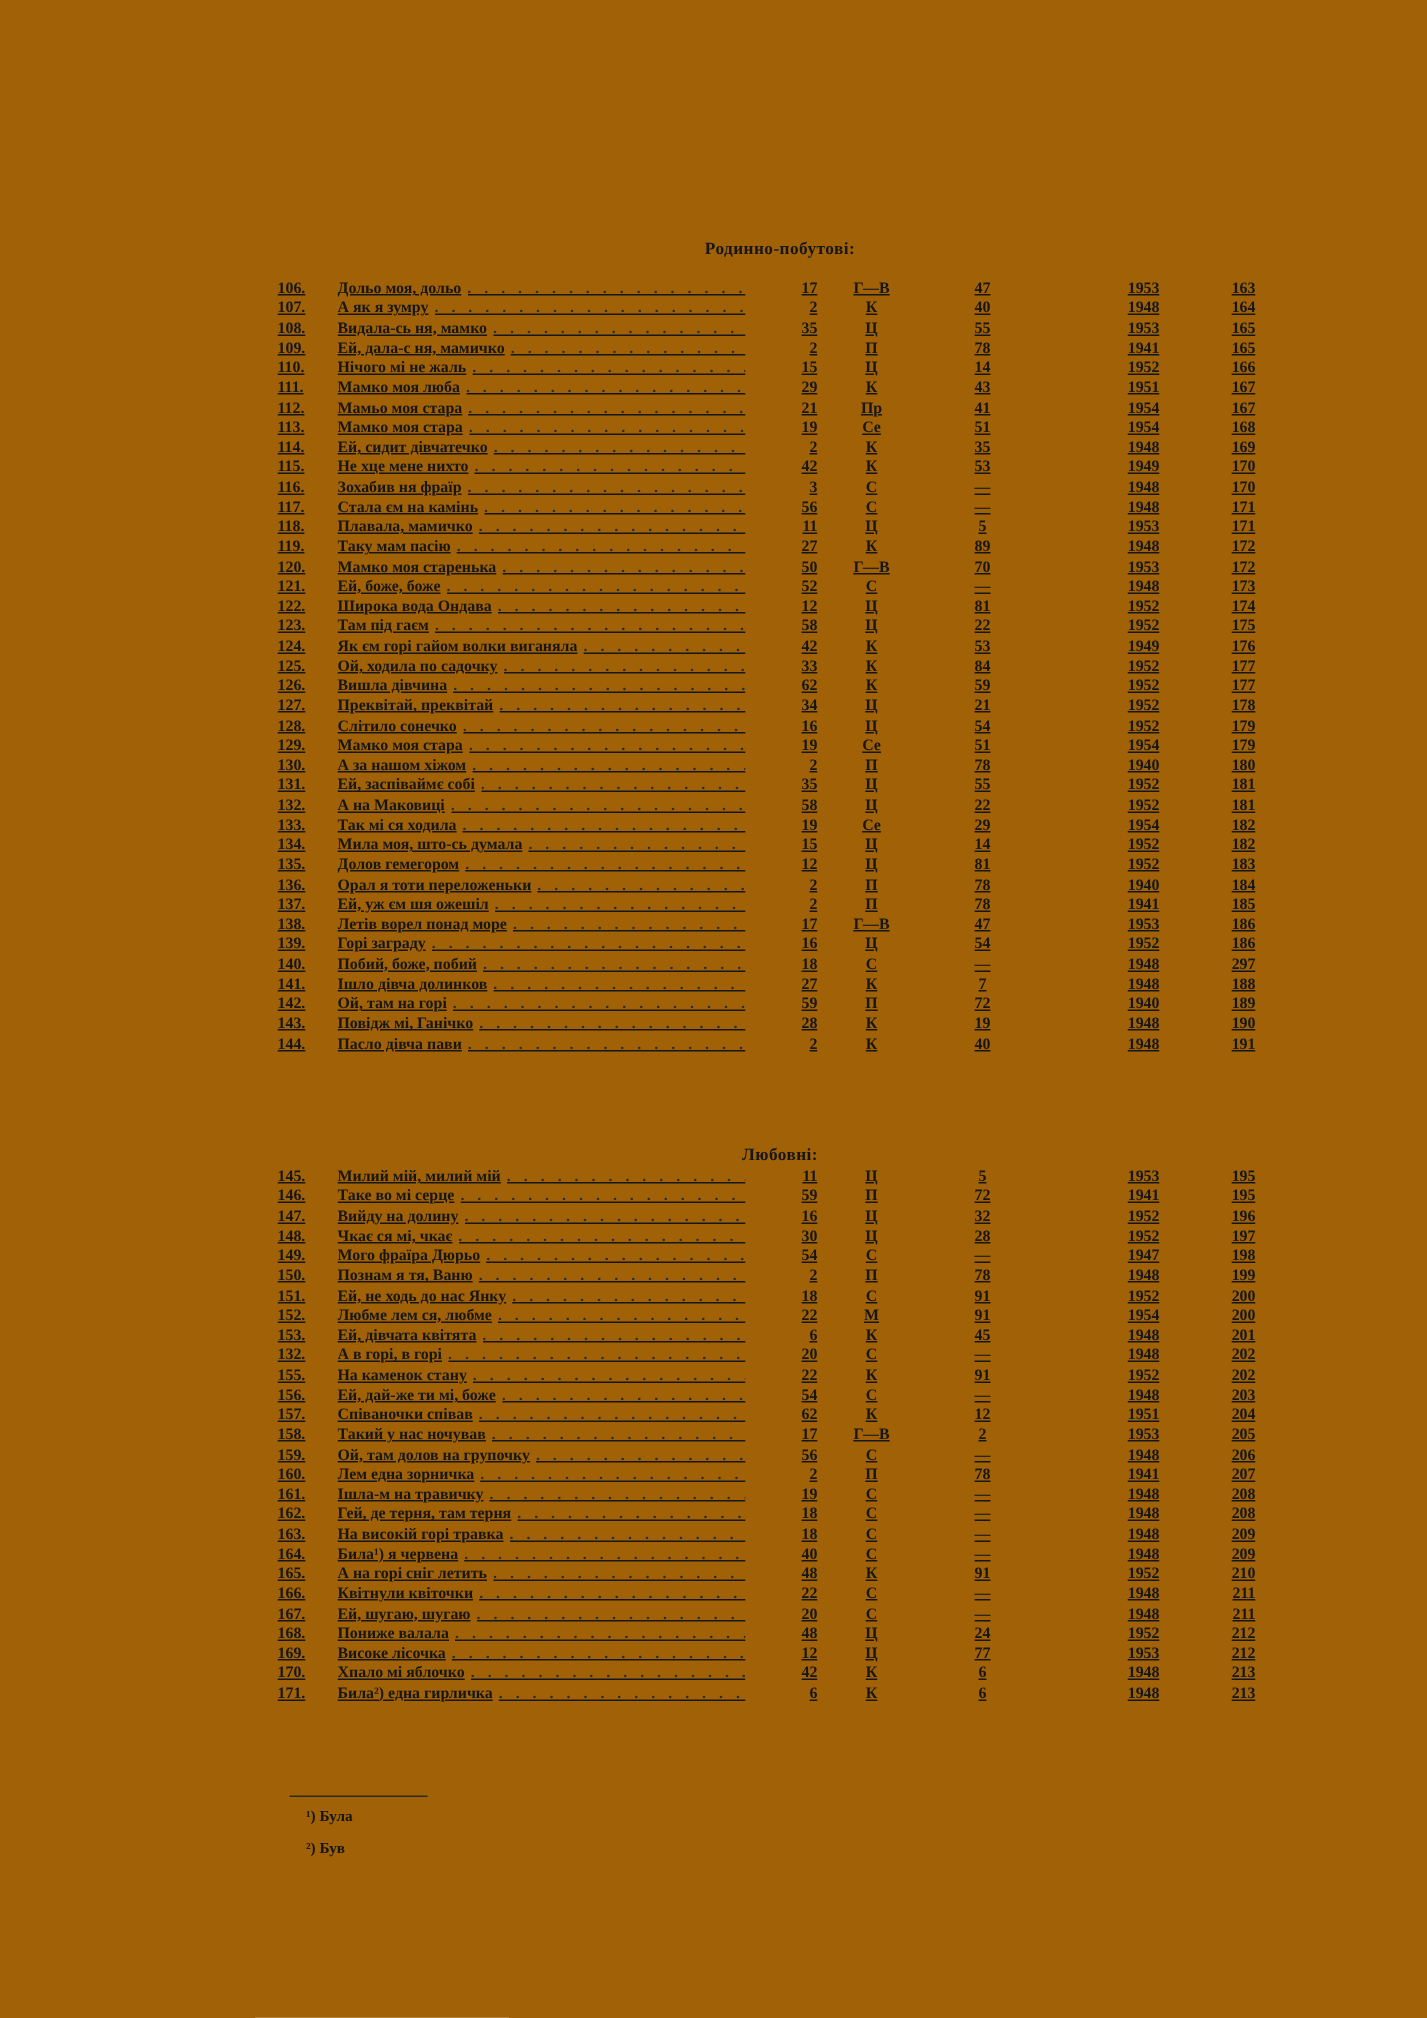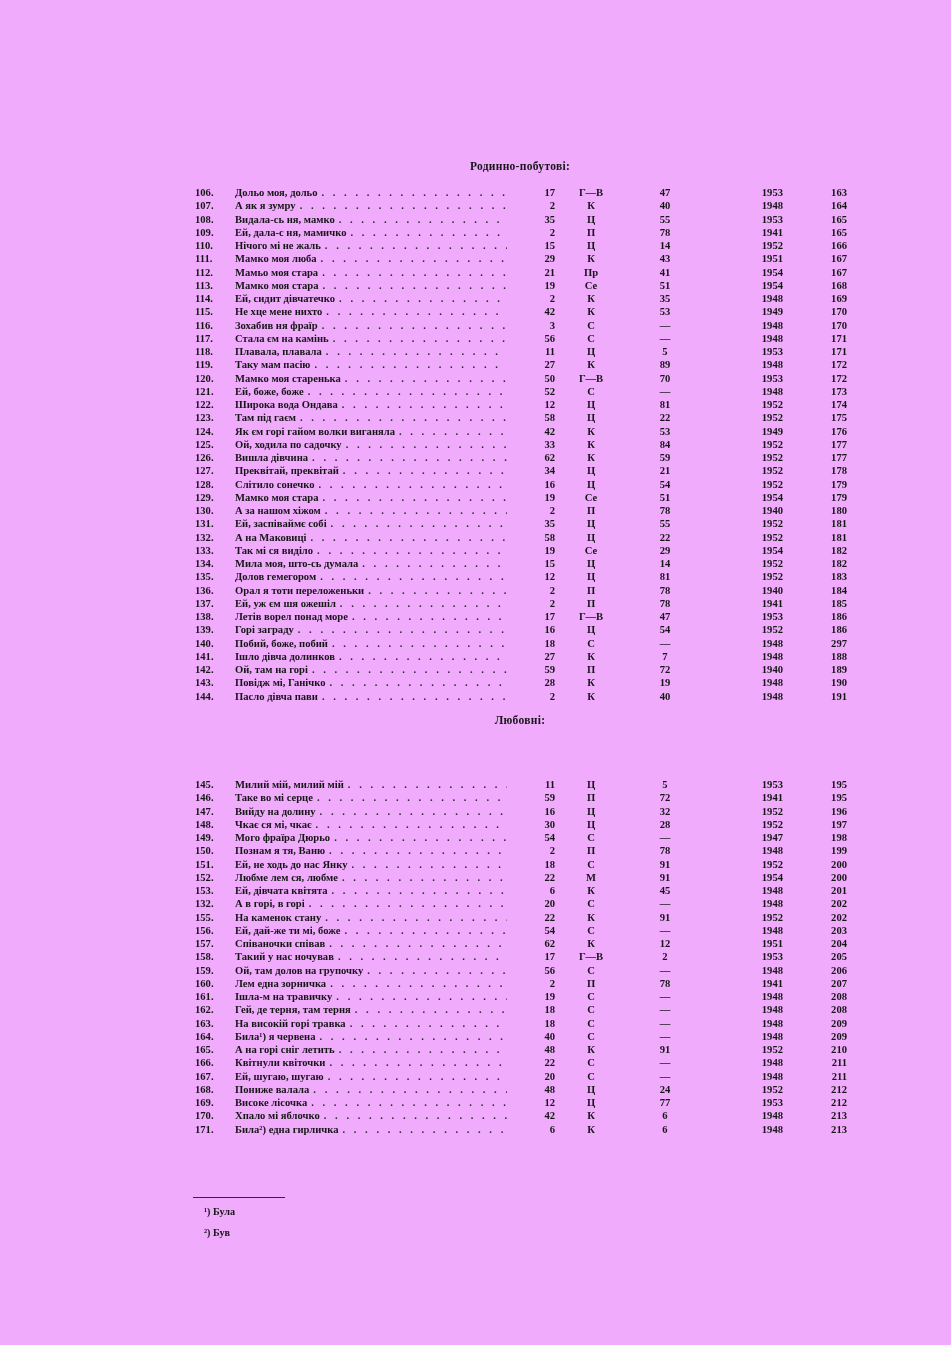--- a/index.html
+++ b/index.html
@@ -4,37 +4,37 @@
 <style>
   html, body { margin: 0; padding: 0; }
   body {
     width: 951px; height: 1345px;
     background: #e9e9e7;
     font-family: "Liberation Serif", "DejaVu Serif", serif;
   }
   .sheet {
     position: relative;
     width: 951px; height: 1345px;
-    background: #f0abfc;
+    background: #a16207;
     color: #161616;
     overflow: hidden;
   }
   .heading {
     position: absolute;
     left: 195px; width: 650px;
     text-align: center;
     font-size: 11.5px;
     font-weight: bold;
     letter-spacing: 0.3px;
   }
   #heading-1 { top: 160px; }
-  #heading-2 { top: 714px; }
+  #heading-2 { top: 764px; }
   .table {
     position: absolute;
-    left: 195px; width: 652px;
+    left: 185px; width: 652px; text-decoration: underline;
   }
   #table-1 { top: 186px; }
   #table-2 { top: 778px; }
   .row {
     display: flex;
     height: 13.25px;
     line-height: 13.25px;
     font-size: 10.6px;
     font-weight: bold;
     white-space: nowrap;
@@ -221,21 +221,21 @@
     </span>
     <span class="c c1">56</span>
     <span class="c c2">С</span>
     <span class="c c3">—</span>
     <span class="c c4">1948</span>
     <span class="c c5">171</span>
   </div>
       <div class="row">
     <span class="c num">118.</span>
     <span class="c title">
-      <span class="t">Плавала, плавала</span>
+      <span class="t">Плавала, мамичко</span>
       <span class="dots"></span>
     </span>
     <span class="c c1">11</span>
     <span class="c c2">Ц</span>
     <span class="c c3">5</span>
     <span class="c c4">1953</span>
     <span class="c c5">171</span>
   </div>
       <div class="row">
     <span class="c num">119.</span>
@@ -401,21 +401,21 @@
     </span>
     <span class="c c1">58</span>
     <span class="c c2">Ц</span>
     <span class="c c3">22</span>
     <span class="c c4">1952</span>
     <span class="c c5">181</span>
   </div>
       <div class="row">
     <span class="c num">133.</span>
     <span class="c title">
-      <span class="t">Так мі ся виділо</span>
+      <span class="t">Так мі ся ходила</span>
       <span class="dots"></span>
     </span>
     <span class="c c1">19</span>
     <span class="c c2">Се</span>
     <span class="c c3">29</span>
     <span class="c c4">1954</span>
     <span class="c c5">182</span>
   </div>
       <div class="row">
     <span class="c num">134.</span>

